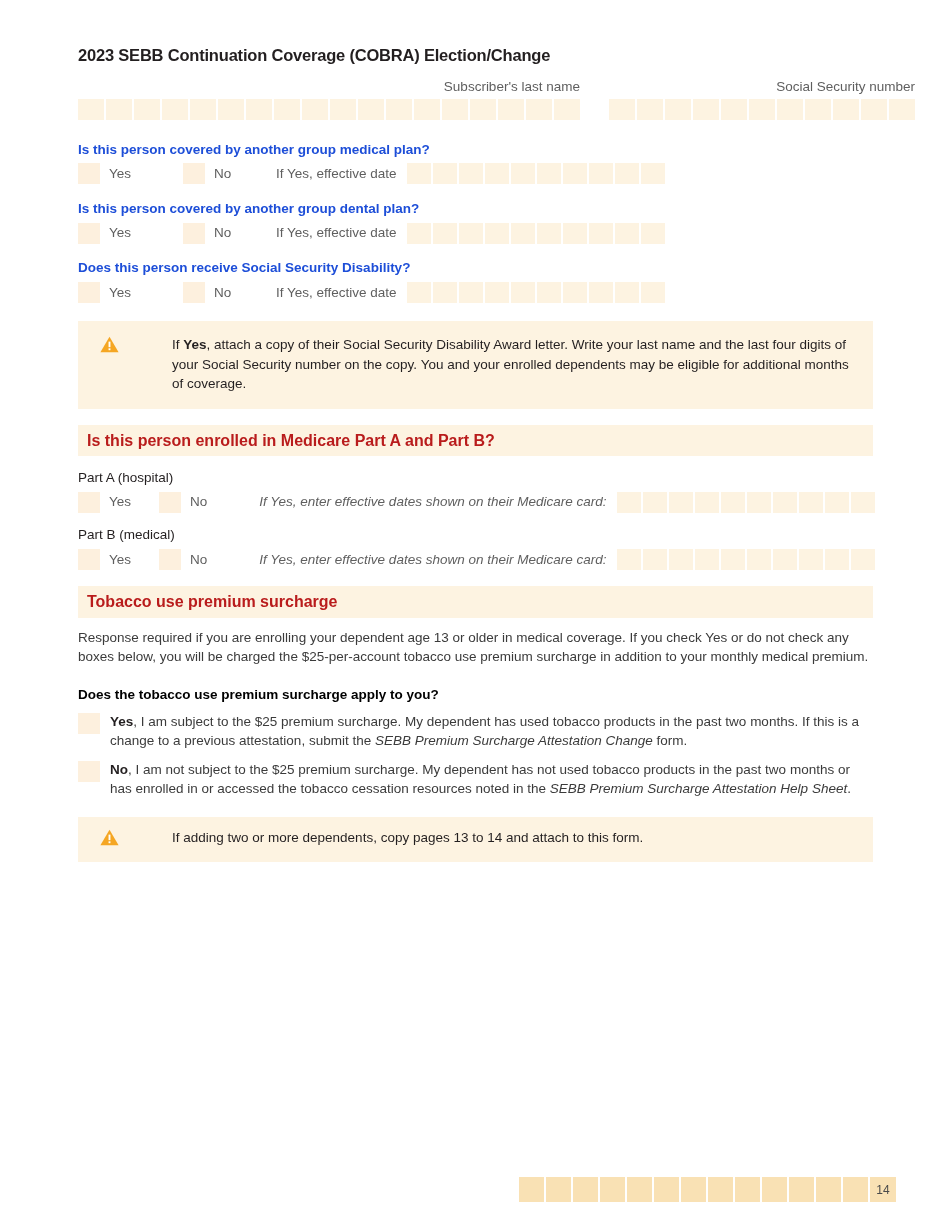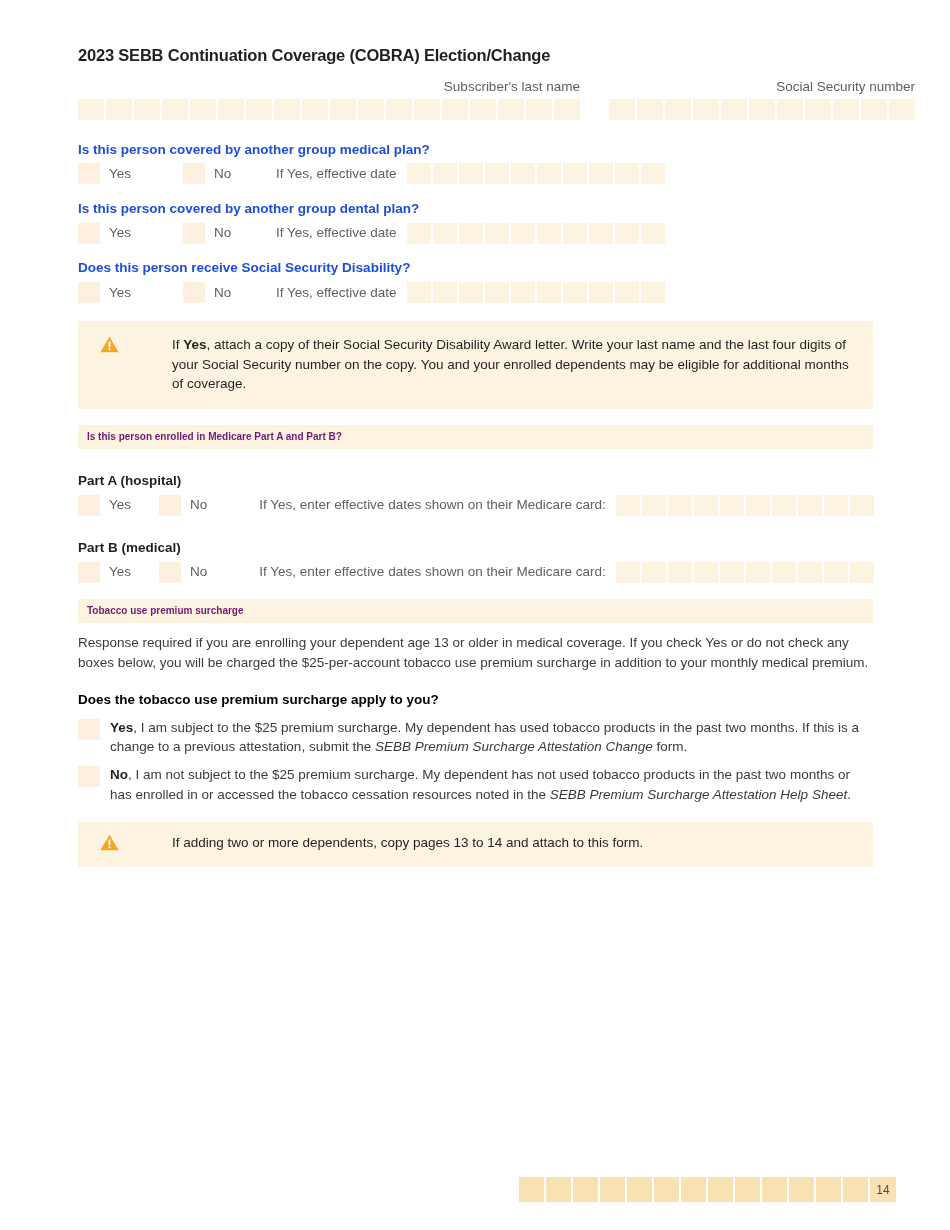--- a/index.html
+++ b/index.html
@@ -138,50 +138,51 @@
   .callout-text {
     font-size: 13.5px;
     line-height: 1.42;
     color: #231f20;
   }
   .callout-text b { font-weight: bold; }
 
   
   .sechead {
     background: #fdf3e1;
-    font-size: 10px;
+    font-size: 16px;
     font-weight: bold;
-    color: #701a75;
+    color: #b91c1c;
     padding: 6px 2px 6px 9px;
     margin-top: 16px;
     line-height: 1.2;
   }
 
   
   .partlabel {
     font-size: 13.5px;
-    font-weight: bold;
-    margin-top: 24px;
+    font-weight: normal;
+    margin-top: 14px;
     margin-bottom: 5px;
     line-height: 1.2;
   }
   .medrow {
     display: flex;
     align-items: center;
     height: 22px;
   }
   .medrow .lbl-yes { width: 50px; }
   .medrow .lbl-no  { width: 62px; }
   .med-inline {
     font-size: 13.5px;
     color: #5f5f5f;
     line-height: 1;
     margin-left: 24px;
     margin-right: 10px;
     white-space: nowrap;
+    font-style: italic;
   }
   .med-dates {
     display: flex;
     gap: 2px;
   }
 
   
   .para {
     font-size: 13.5px;
     line-height: 1.45;

